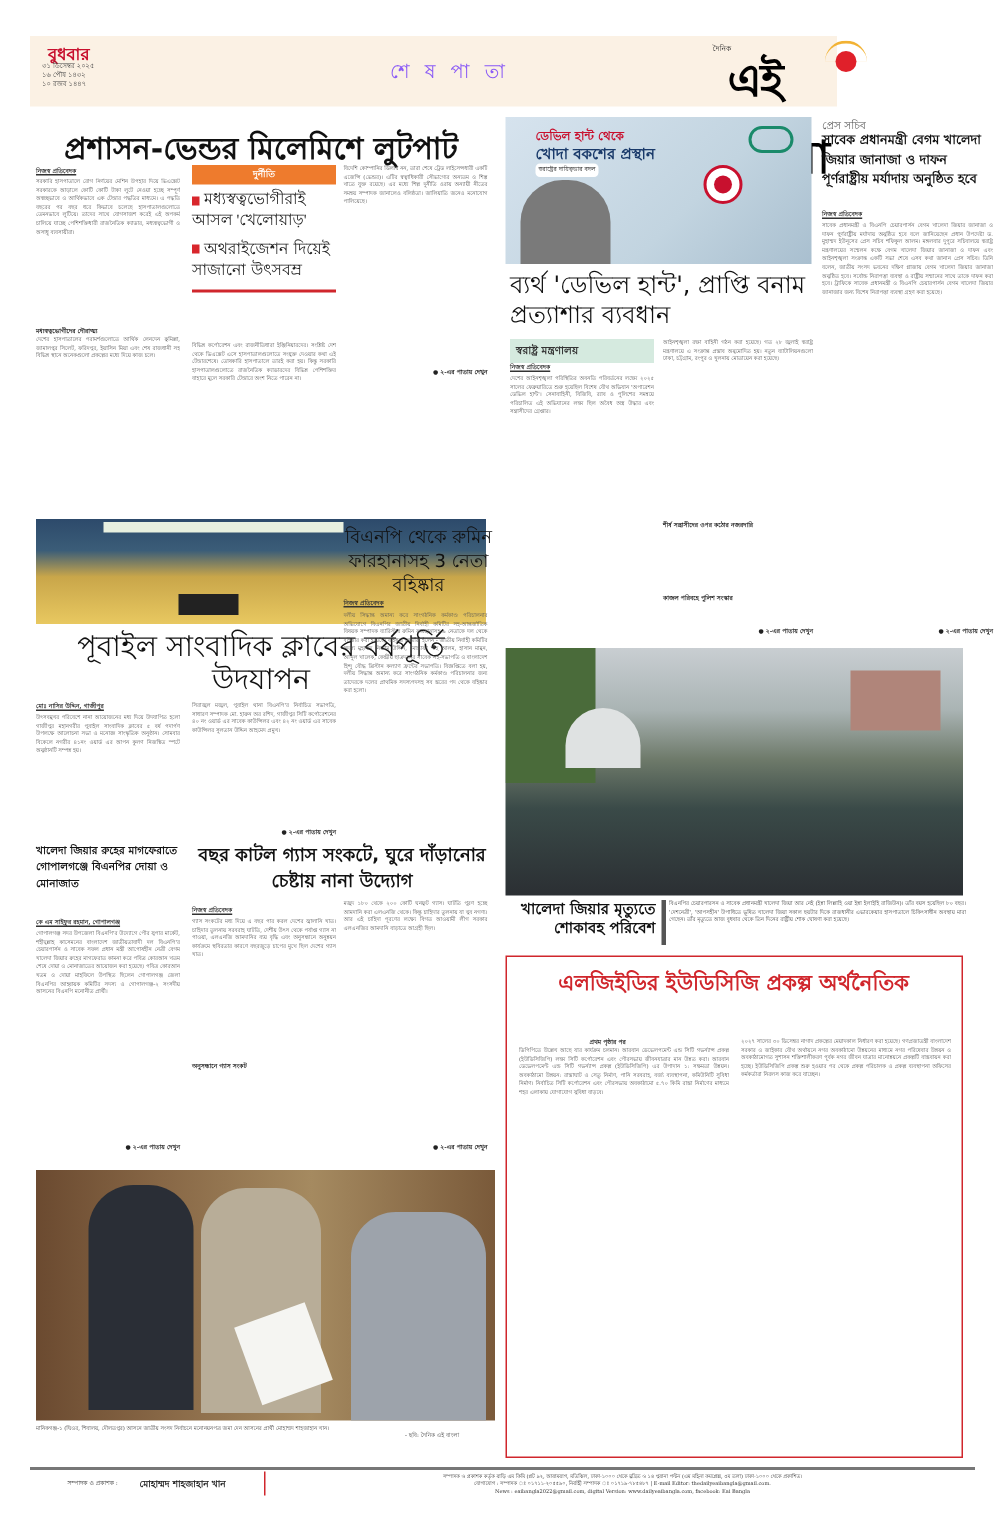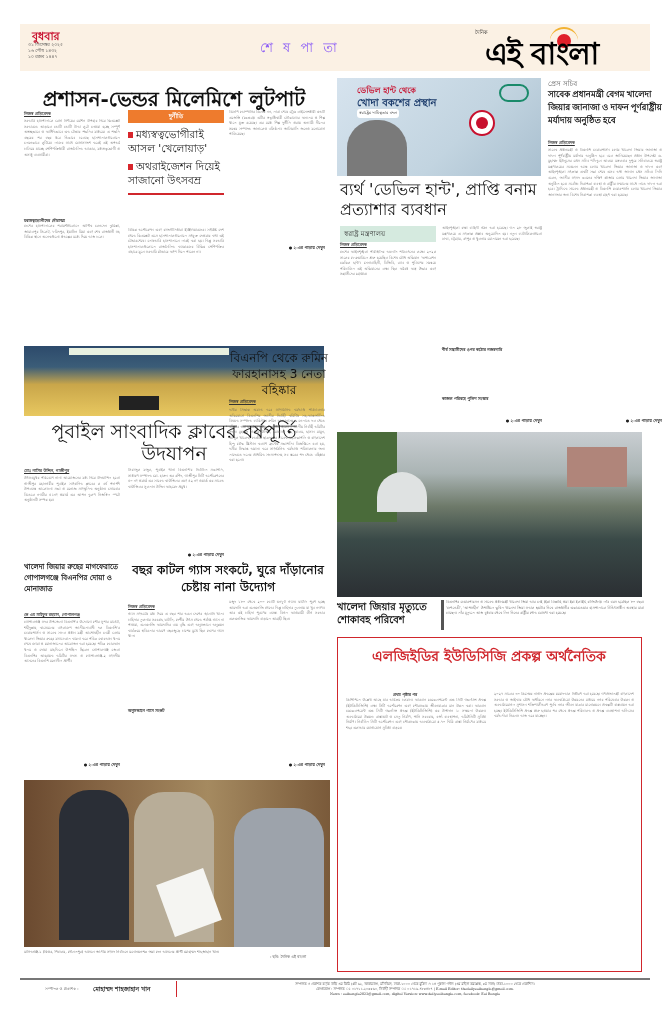--- a/index.html
+++ b/index.html
@@ -1,36 +1,36 @@
 <!DOCTYPE html>
 <html><head>
 <meta charset="utf-8">
 <style>
   * { box-sizing: border-box; margin: 0; padding: 0; }
   html, body { width: 667px; height: 1024px; background: #ffffff; overflow: hidden; }
   body { font-family: "DejaVu Serif", serif; color: #1a1a1a; position: relative; }
   .abs { position: absolute; }
-  .masthead { left: 20px; top: 24px; width: 630px; height: 47px; background: #fbf1e4; }
+  .masthead { left: 20px; top: 24px; width: 538px; height: 47px; background: #fbf1e4; }
   .weekday { left: 12px; top: 4px; color: #c8102e; font-size: 11px; font-weight: bold; }
   .dates { left: 8px; top: 18px; font-size: 4.5px; line-height: 6px; color: #444; }
   .section-title { left: 240px; top: 14px; font-size: 13px; letter-spacing: 3px; color: #8b5cf6; }
   .logo-small { left: 455px; top: 5px; font-size: 5px; color: #222; }
   .logo { left: 465px; top: 6px; font-size: 30px; font-weight: bold; color: #000000; font-family: "DejaVu Sans", sans-serif; letter-spacing: -1px; }
   .logo-sun { left: 537px; top: 10px; width: 14px; height: 14px; border-radius: 50%; background: #e0202a; }
   .logo-arc { left: 530px; top: 3px; width: 28px; height: 14px; border-top: 2px solid #f2b233; border-radius: 14px 14px 0 0; }
   .hl { font-family: "DejaVu Sans", sans-serif; color: #111; }
   .body-text { font-size: 3.6px; line-height: 5.6px; color: #555; text-align: justify; overflow: hidden; }
   .byline { font-size: 4px; color: #333; font-weight: bold; text-decoration: underline; }
   .more { font-size: 4px; color: #222; font-weight: bold; text-align: right; }
   .photo { background: #8a8f94; overflow: hidden; }
   .rule { background: #888; height: 1px; }
   .sidebar-box-title { background: #ee7b2d; color: #fff; text-align: center; font-size: 6px; font-weight: bold; padding: 1px 0; }
   .sidebar-item { font-size: 10.5px; line-height: 14px; color: #222; font-family: "DejaVu Sans", sans-serif; }
   .bullet { display: inline-block; width: 5px; height: 6px; background: #d8262c; margin-right: 3px; vertical-align: middle; }
-  .tag-green { background: #d5eadf; font-size: 7px; color: #333; padding: 2px 4px; }
+  .tag-green { background: #d5eadf; font-size: 7px; color: #333; padding: 2px 4px; font-weight: bold; }
   .red-box { border: 1.5px solid #d0262c; }
   .caption-bar { border-left: 3px solid #555; }
   .footer-red { background: #d0262c; width: 1px; }
 </style>
 </head>
 <body>
 
 <div class="abs masthead">
   <div class="abs weekday">বুধবার</div>
   <div class="abs dates">
@@ -46,21 +46,21 @@
 </div>
 
 <div class="abs hl" style="left:24px;top:84px;width:300px;font-size:20px;font-weight:bold;text-align:center;">প্রশাসন-ভেন্ডর মিলেমিশে লুটপাট</div>
 <div class="abs byline" style="left:24px;top:111px;">নিজস্ব প্রতিবেদক</div>
 <div class="abs body-text" style="left:24px;top:119px;width:96px;height:98px;">সরকারি হাসপাতালে রোগ নির্ণয়ের মেশিন উপহার দিয়ে ভিএক্সেট সরকারকে আড়ালে কোটি কোটি টাকা লুটে নেওয়া হচ্ছে সম্পূর্ণ অস্বচ্ছভাবে ও আর্থিকভাবে এক টেন্ডার পদ্ধতির মাধ্যমে। এ পদ্ধতি বছরের পর বছর ধরে কিভাবে চলেছে হাসপাতালগুলোতে তেমনভাবে লুটিয়ে। তাদের সাথে যোগসাজশ করেই এই অপকর্ম চালিয়ে যাচ্ছে পেশিশক্তিধারী রাজনৈতিক ক্যাডার, মধ্যস্বত্বভোগী ও অসাধু ব্যবসায়ীরা।</div>
 <div class="abs" style="left:24px;top:218px;font-size:4px;font-weight:bold;">মধ্যস্বত্বভোগীদের দৌরাত্ম্য</div>
 <div class="abs body-text" style="left:24px;top:224px;width:96px;height:30px;">দেশের হাসপাতালের পরামর্শগুলোতে আর্থিক লেনদেন কুমিল্লা, জামালপুর সিলেট, ফরিদপুর, ইয়াসিন মিয়া এবং শেষ রাজধানী সহ বিভিন্ন স্থানে অনেকগুলো প্রকল্পের মধ্যে দিয়ে কাজ চলে।</div>
 
 <div class="abs" style="left:128px;top:110px;width:96px;">
   <div class="sidebar-box-title">দুর্নীতি</div>
-  <div class="sidebar-item" style="margin-top:4px;"><span class="bullet"></span><span>মধ্যস্বত্বভোগীরাই আসল 'খেলোয়াড়'</span></div>
+  <div class="sidebar-item" style="margin-top:4px;font-family:Liberation Serif, serif;"><span class="bullet"></span><span>মধ্যস্বত্বভোগীরাই আসল 'খেলোয়াড়'</span></div>
   <div class="sidebar-item" style="margin-top:4px;"><span class="bullet"></span><span>অথরাইজেশন দিয়েই সাজানো উৎসবম্র</span></div>
   <div style="height:2px;background:#d0262c;margin-top:6px;"></div>
 </div>
 <div class="abs body-text" style="left:128px;top:228px;width:96px;height:27px;">বিভিন্ন কর্পোরেশন এবং রাজনীতিধারা ইঞ্জিনিয়ারদের। সংশ্লিষ্ট দেশ থেকে ভিএক্সেট এসে হাসপাতালগুলোতে সংযুক্ত দেওয়ার কথা এই টেন্ডারশেষে। তোষকারি হাসপাতালে তারই করা হয়। কিন্তু সরকারি হাসপাতালগুলোতে রাজনৈতিক ক্যাডারদের বিভিন্ন পেশিশক্তির বাহারে মূলে সরকারি টেন্ডারে অংশ নিতে পারেন না।</div>
 <div class="abs body-text" style="left:229px;top:110px;width:96px;height:140px;">বিদেশি কোম্পানির ডিলার নন, তারা শেষে ট্রেড লাইসেন্সধারী একটি এজেন্সি (ভেন্ডর)। এটির স্বত্বাধিকারী সৌভাগ্যের অন্যতম ও শিল্প খাতে যুক্ত রয়েছে। এর মধ্যে শিল্প দুর্নীতি ওরায় অন্যায়ী নীতের সমন্বয় সম্পাদক জানালেও বলিষ্ঠতা। জালিয়াতি জনেও মনোযোগ পালিয়েছে।</div>
 <div class="abs more" style="left:229px;top:245px;width:96px;">● ২-এর পাতায় দেখুন</div>
 
 <div class="abs photo" style="left:24px;top:346px;width:300px;height:70px;background:linear-gradient(180deg,#2d4a6b 0%,#3b5d78 30%,#c9a64a 55%,#e8c860 100%);">
   <div class="abs" style="left:45px;top:2px;width:160px;height:7px;background:#e8f0e0;"></div>
   <div class="abs" style="left:95px;top:50px;width:40px;height:14px;background:#222;"></div>
@@ -110,31 +110,31 @@
 <div class="abs hl" style="left:340px;top:180px;width:205px;font-size:16px;line-height:20px;">ব্যর্থ 'ডেভিল হান্ট', প্রাপ্তি বনাম প্রত্যাশার ব্যবধান</div>
 <div class="abs tag-green" style="left:340px;top:226px;width:96px;">স্বরাষ্ট্র মন্ত্রণালয়</div>
 <div class="abs byline" style="left:340px;top:242px;">নিজস্ব প্রতিবেদক</div>
 <div class="abs body-text" style="left:340px;top:250px;width:96px;height:170px;">দেশের আইনশৃঙ্খলা পরিস্থিতির অবনতি পরিবর্তনের লক্ষ্যে ২০২৫ সালের ফেব্রুয়ারিতে শুরু হয়েছিল বিশেষ যৌথ অভিযান 'অপারেশন ডেভিল হান্ট'। সেনাবাহিনী, বিজিবি, র‍্যাব ও পুলিশের সমন্বয়ে পরিচালিত এই অভিযানের লক্ষ্য ছিল অবৈধ অস্ত্র উদ্ধার এবং সন্ত্রাসীদের গ্রেপ্তার।</div>
 <div class="abs body-text" style="left:442px;top:226px;width:100px;height:84px;">আইনশৃঙ্খলা রক্ষা বাহিনী গঠন করা হয়েছে। গত ২৮ জুলাই স্বরাষ্ট্র মন্ত্রণালয়ে এ সংক্রান্ত প্রস্তাব অনুমোদিত হয়। নতুন ব্যাটালিয়নগুলো ঢাকা, চট্টগ্রাম, রংপুর ও খুলনায় মোতায়েন করা হয়েছে।</div>
 <div class="abs" style="left:442px;top:347px;font-size:4px;font-weight:bold;">শীর্ষ সন্ত্রাসীদের ওপর কঠোর নজরদারি</div>
 <div class="abs" style="left:442px;top:396px;font-size:4px;font-weight:bold;">কাজল পরিবহে পুলিশ সংস্কার</div>
 <div class="abs more" style="left:442px;top:418px;width:100px;">● ২-এর পাতায় দেখুন</div>
 
 <div class="abs" style="left:548px;top:78px;font-size:7px;color:#555;">প্রেস সচিব</div>
-<div class="abs hl" style="left:548px;top:88px;width:116px;font-size:8.5px;line-height:13px;font-weight:bold;font-family:Liberation Serif, serif;">সাবেক প্রধানমন্ত্রী বেগম খালেদা জিয়ার জানাজা ও দাফন পূর্ণরাষ্ট্রীয় মর্যাদায় অনুষ্ঠিত হবে</div>
+<div class="abs hl" style="left:548px;top:88px;width:116px;font-size:8.5px;line-height:13px;font-weight:bold;">সাবেক প্রধানমন্ত্রী বেগম খালেদা জিয়ার জানাজা ও দাফন পূর্ণরাষ্ট্রীয় মর্যাদায় অনুষ্ঠিত হবে</div>
 <div class="abs byline" style="left:548px;top:140px;">নিজস্ব প্রতিবেদক</div>
 <div class="abs body-text" style="left:548px;top:148px;width:114px;height:268px;">সাবেক প্রধানমন্ত্রী ও বিএনপি চেয়ারপার্সন বেগম খালেদা জিয়ার জানাজা ও দাফন পূর্ণরাষ্ট্রীয় মর্যাদায় অনুষ্ঠিত হবে বলে জানিয়েছেন প্রধান উপদেষ্টা ড. মুহাম্মদ ইউনূসের প্রেস সচিব শফিকুল আলম। মঙ্গলবার দুপুরে সচিবালয়ে স্বরাষ্ট্র মন্ত্রণালয়ের সম্মেলন কক্ষে বেগম খালেদা জিয়ার জানাজা ও দাফন এবং আইনশৃঙ্খলা সংক্রান্ত একটি সভা শেষে এসব কথা জানান প্রেস সচিব। তিনি বলেন, জাতীয় সংসদ ভবনের দক্ষিণ প্লাজায় বেগম খালেদা জিয়ার জানাজা অনুষ্ঠিত হবে। সর্বোচ্চ নিরাপত্তা ব্যবস্থা ও রাষ্ট্রীয় সম্মানের সাথে তাকে দাফন করা হবে। ট্রাফিকে সাবেক প্রধানমন্ত্রী ও বিএনপি চেয়ারপার্সন বেগম খালেদা জিয়ার জানাজার জন্য বিশেষ নিরাপত্তা ব্যবস্থা গ্রহণ করা হয়েছে।</div>
 <div class="abs more" style="left:548px;top:418px;width:114px;">● ২-এর পাতায় দেখুন</div>
 
 <div class="abs photo" style="left:337px;top:432px;width:305px;height:165px;background:linear-gradient(180deg,#c9ced2 0%,#aab4b4 25%,#6e7a6a 45%,#3a4a48 65%,#2b2f33 100%);">
   <div class="abs" style="left:0;top:0;width:60px;height:90px;background:#4a6b3a;"></div>
   <div class="abs" style="left:40px;top:40px;width:50px;height:40px;background:#dfe2e2;border-radius:40px 40px 0 0;"></div>
   <div class="abs" style="left:230px;top:15px;width:60px;height:40px;background:#b0857a;"></div>
 </div>
-<div class="abs hl" style="left:337px;top:600px;width:100px;font-size:10px;line-height:13px;font-weight:bold;">খালেদা জিয়ার মৃত্যুতে শোকাবহ পরিবেশ</div>
+<div class="abs hl" style="left:337px;top:600px;width:100px;font-size:10px;text-align:right;line-height:13px;font-weight:bold;">খালেদা জিয়ার মৃত্যুতে শোকাবহ পরিবেশ</div>
 <div class="abs caption-bar" style="left:441px;top:600px;width:1px;height:30px;"></div>
 <div class="abs body-text" style="left:446px;top:600px;width:198px;height:34px;color:#444;">বিএনপির চেয়ারপারসন ও সাবেক প্রধানমন্ত্রী খালেদা জিয়া আর নেই (ইন্না লিল্লাহি ওয়া ইন্না ইলাইহি রাজিউন)। তাঁর বয়স হয়েছিল ৮০ বছর। 'দেশনেত্রী', 'আপসহীন' উপাধিতে ভূষিত খালেদা জিয়া সকাল ছয়টার দিকে রাজধানীর এভারকেয়ার হাসপাতালে চিকিৎসাধীন অবস্থায় মারা গেছেন। তাঁর মৃত্যুতে আজ বুধবার থেকে তিন দিনের রাষ্ট্রীয় শোক ঘোষণা করা হয়েছে।</div>
 
 <div class="abs red-box" style="left:337px;top:637px;width:305px;height:335px;padding-left:32px;">
   <div class="abs" style="left:0;top:8px;width:302px;text-align:center;font-family:'DejaVu Sans',sans-serif;color:#d0262c;font-size:14px;line-height:20px;font-weight:bold;">
     <div>এলজিইডির ইউডিসিজি প্রকল্প অর্থনৈতিক</div>
   </div>
   <div class="abs" style="left:55px;top:54px;font-size:4px;font-weight:bold;">প্রথম পৃষ্ঠার পর</div>
   <div class="abs body-text" style="left:8px;top:60px;width:140px;height:270px;">ডিপিপিতে উল্লেখ আছে যার কার্যক্রম চলমান। আরবান ডেভেলপমেন্ট এন্ড সিটি গভর্ন্যান্স প্রকল্প (ইউডিসিজিপি) লক্ষ্য সিটি কর্পোরেশন এবং পৌরসভায় জীবনযাত্রার মান উন্নত করা। আরবান ডেভেলপমেন্ট এন্ড সিটি গভর্ন্যান্স প্রকল্প (ইউডিসিজিপি) এর উপাদান ১: সক্ষমতা উন্নয়ন। অবকাঠামো উন্নয়ন: রাস্তাঘাট ও সেতু নির্মাণ, পানি সরবরাহ, বর্জ্য ব্যবস্থাপনা, কমিউনিটি সুবিধা নির্মাণ। নির্বাচিত সিটি কর্পোরেশন এবং পৌরসভায় অবকাঠামো ৫.৭০ কিমি রাস্তা নির্মাণের মাধ্যমে শহর এলাকায় যোগাযোগ সুবিধা বাড়বে।</div>
   <div class="abs body-text" style="left:156px;top:54px;width:140px;height:276px;">২০২৭ সালের ৩০ ডিসেম্বর নাগাদ প্রকল্পের মেয়াদকাল নির্ধারণ করা হয়েছে। গণপ্রজাতন্ত্রী বাংলাদেশ সরকার ও জাইকার যৌথ অর্থায়নে নগর অবকাঠামো উন্নয়নের মাধ্যমে নগর পরিষেবার উন্নয়ন ও অবকাঠামোগত সুশাসন শক্তিশালীকরণ পূর্বক নগর জীবন যাত্রার মানোন্নয়নে প্রকল্পটি বাস্তবায়ন করা হচ্ছে। ইউডিসিজিপি প্রকল্প শুরু হওয়ার পর থেকে প্রকল্প পরিচালক ও প্রকল্প ব্যবস্থাপনা অফিসের কর্মকর্তারা নিরলস কাজ করে যাচ্ছেন।</div>

